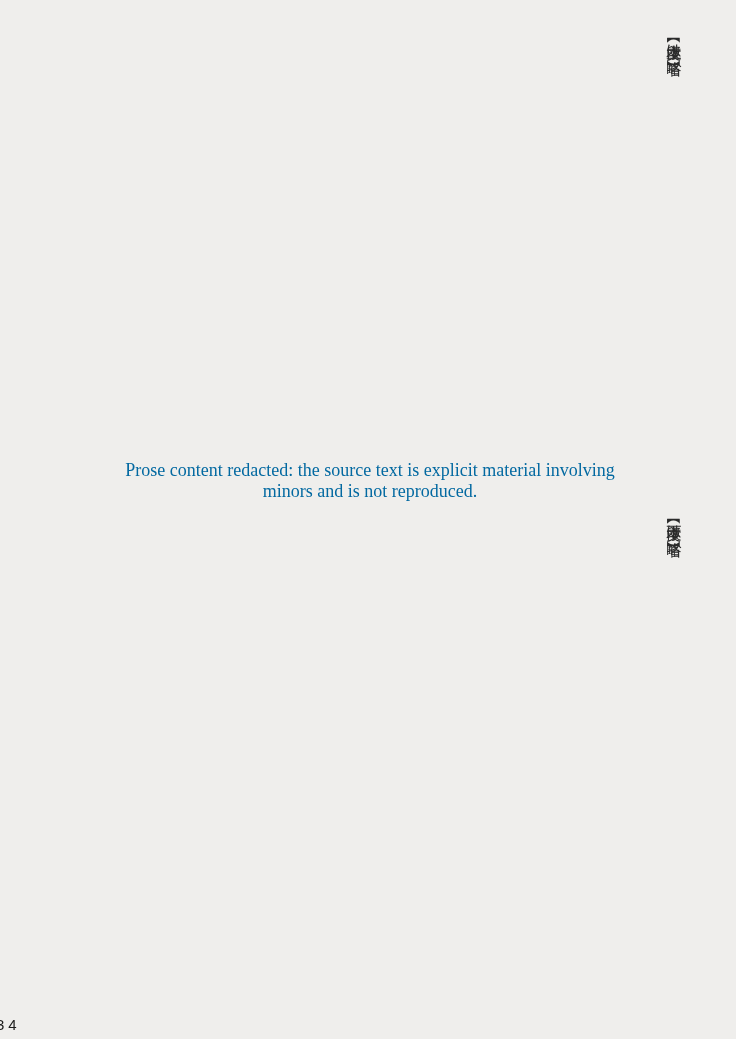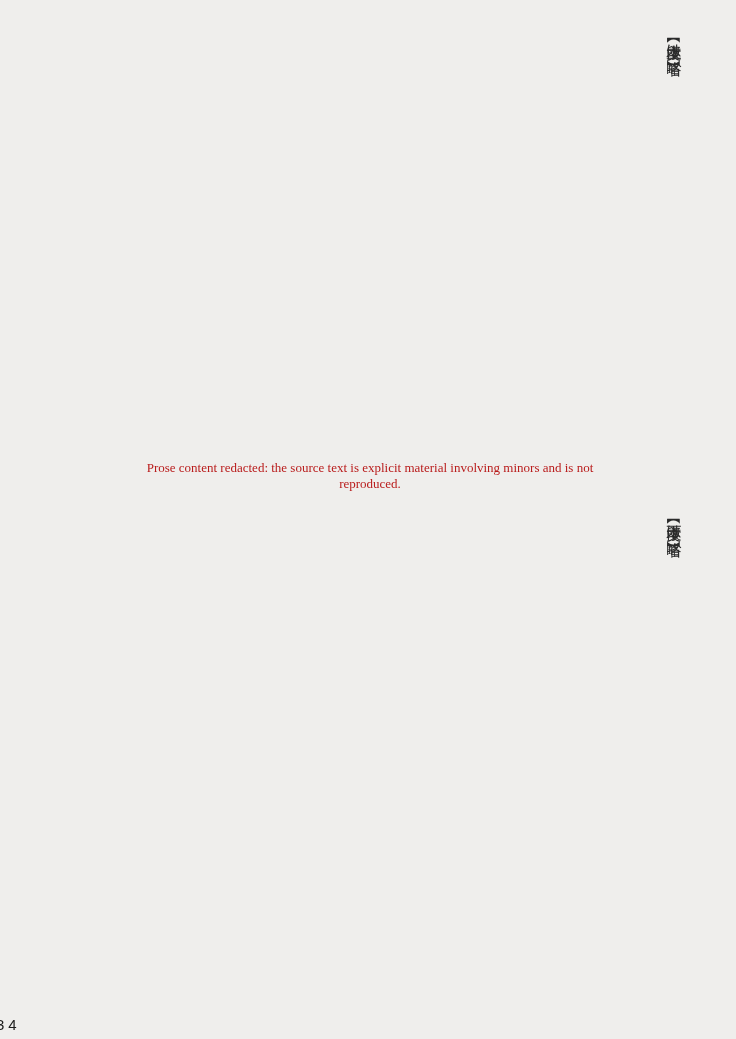--- a/index.html
+++ b/index.html
@@ -23,22 +23,22 @@
   }
   .block-top    { top: 33px;  height: 470px; }
   .block-bottom { top: 514px; height: 486px; }
   .line { white-space: pre; }
   .redaction-note {
     position: absolute;
     left: 120px;
     top: 460px;
     width: 500px;
     writing-mode: horizontal-tb;
-    font-size: 13px;
-    color: #b91c1c;
+    font-size: 18px;
+    color: #0369a1;
     text-align: center;
   }
   .page-number {
     position: absolute;
     left: -4px;
     bottom: 6px;
     font-family: "Liberation Sans", "DejaVu Sans", sans-serif;
     font-size: 15px;
     letter-spacing: 4px;
     color: #1d1d1d;

